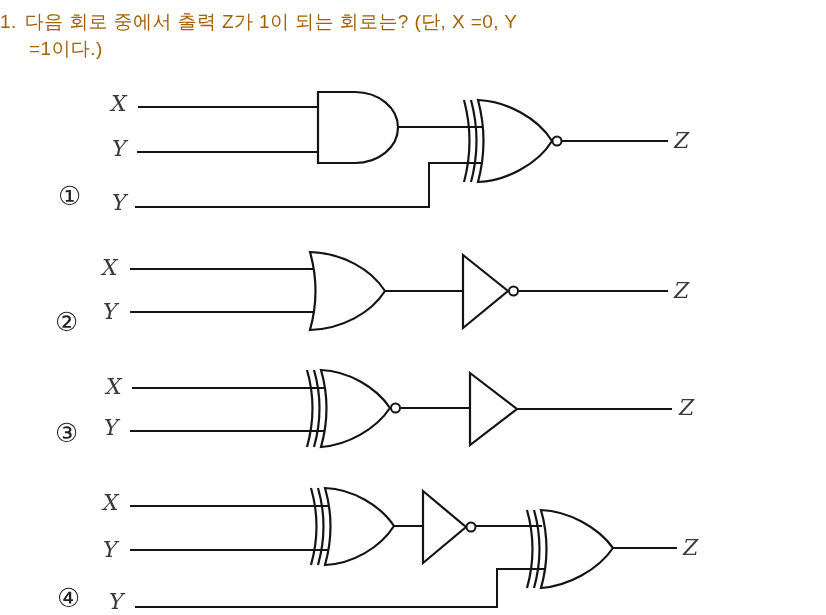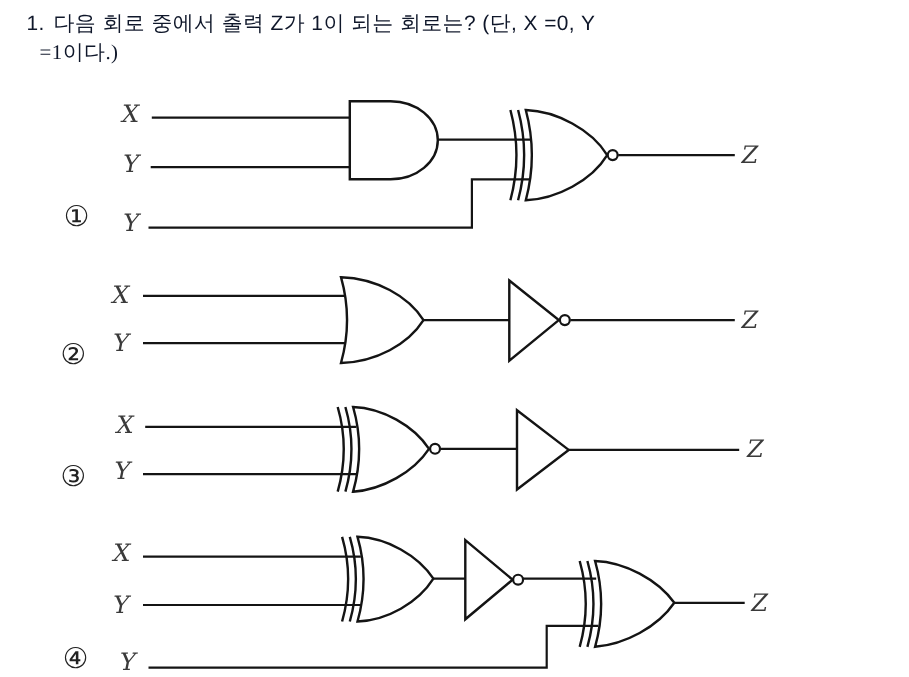--- a/index.html
+++ b/index.html
@@ -2,26 +2,26 @@
 <html style="--wire: #141414; --label: #3a3a3a; --bg: #ffffff;"><head>
 <meta charset="utf-8">
 <style>
   html,body{margin:0;padding:0;}
   body{
     width:826px;height:615px;position:relative;overflow:hidden;
     background:var(--bg,#ffffff);
     font-family:"Liberation Sans","DejaVu Sans",sans-serif;
   }
   .question{
-    position:absolute;left:24px;top:8px;width:800px;
+    position:absolute;left:0;top:8px;width:800px;
     font-size:19px;line-height:27px;letter-spacing:.4px;
-    color:#0f172a;
+    color:#a16207;
   }
   .qnum{margin-right:8px;}
-  .qline2{margin-left:12px;font-family:Liberation Serif, serif;}
+  .qline2{margin-left:29px;}
   svg{position:absolute;left:0;top:0;}
   .w{stroke:var(--wire,#141414);stroke-width:2;fill:none;}
   .g{stroke:var(--wire,#141414);stroke-width:2.2;fill:#fff;}
   .arc{stroke:var(--wire,#141414);stroke-width:2.2;fill:none;}
   .bub{stroke:var(--wire,#141414);stroke-width:2;fill:#fff;}
   .lbl{
     font-family:"DejaVu Serif","Liberation Serif",serif;
     font-style:italic;font-size:22px;fill:var(--label,#3a3a3a);
   }
   .marker{

